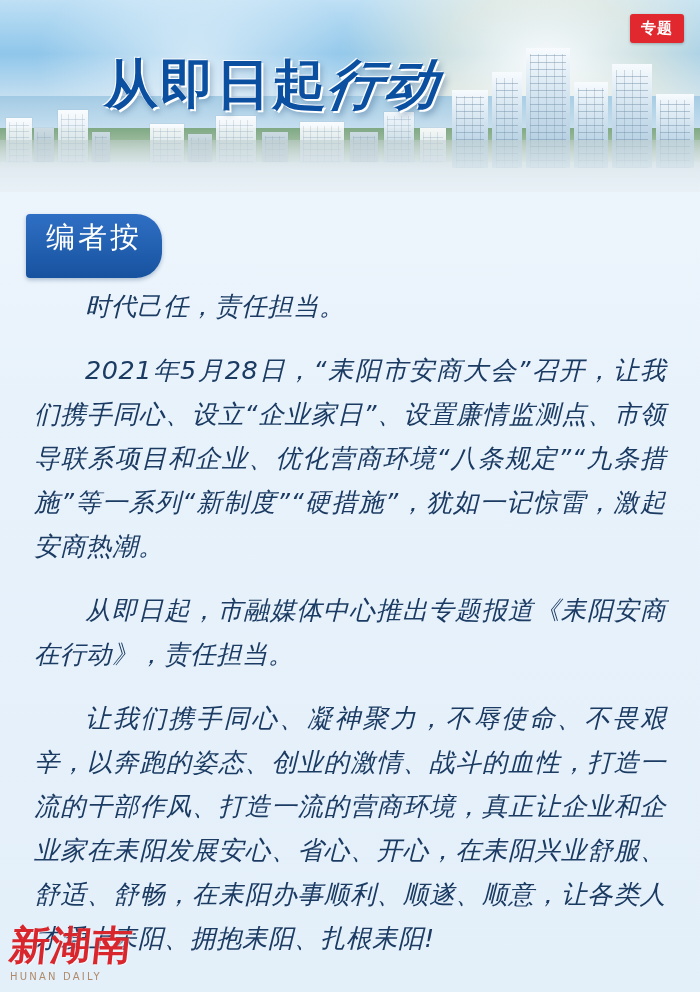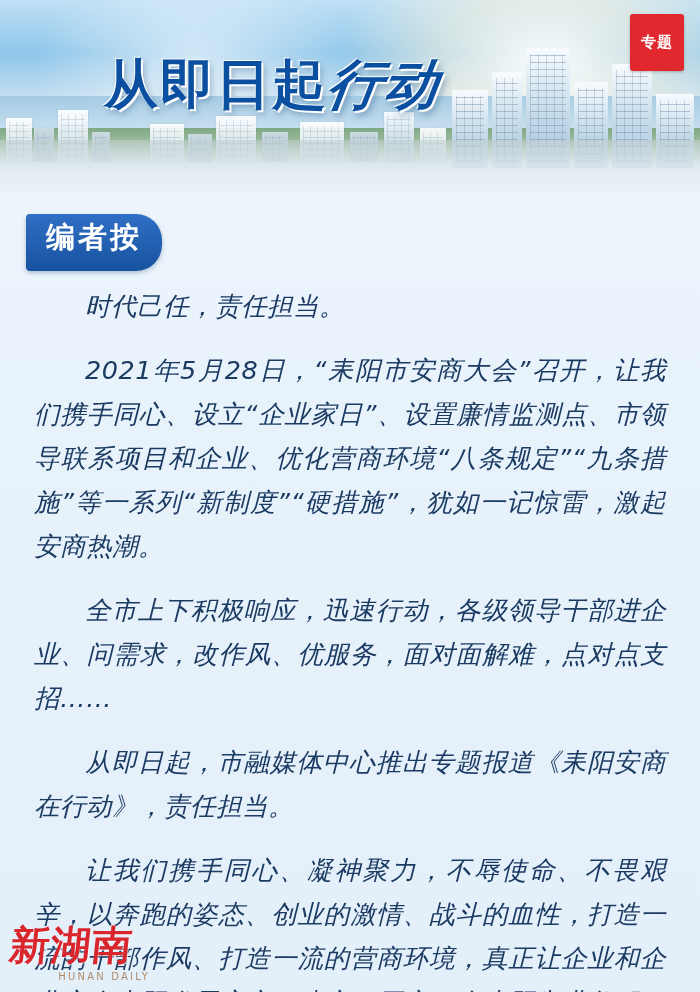--- a/index.html
+++ b/index.html
@@ -114,21 +114,21 @@
   }
 
   .topic-badge {
     position: absolute;
     right: 16px;
     top: 14px;
     background: #e0282e;
     color: #ffffff;
     font-size: 15px;
     line-height: 1;
-    padding: 21px 11px;
+    padding: 7px 11px;
     border-radius: 3px;
     letter-spacing: 1px;
     box-shadow: 0 1px 3px rgba(0,0,0,0.25);
     font-weight: bold;
   }
 
   .hero-title {
     position: absolute;
     left: 104px;
     top: 58px;
@@ -160,23 +160,23 @@
     position: relative;
     margin-top: 22px;
     padding-left: 26px;
     height: 56px;
   }
   .editor-label {
     display: inline-block;
     background: linear-gradient(180deg, #2f6fc4 0%, #17529f 100%);
     color: #ffffff;
     font-size: 29px;
-    font-weight: bold;
+    font-weight: normal;
     letter-spacing: 3px;
-    padding: 9px 20px 19px 20px;
+    padding: 9px 20px 26px 20px;
     border-radius: 4px 26px 26px 4px;
     box-shadow: 0 2px 4px rgba(20,60,110,0.3);
     line-height: 1;
   }
 
   
   .article {
     position: relative;
     padding: 14px 34px 0 34px;
   }
@@ -208,21 +208,20 @@
     letter-spacing: 1px;
     text-shadow: 1px 1px 0 rgba(255,255,255,0.6);
     transform: skewX(-6deg);
     display: inline-block;
   }
   .logo .en {
     margin-top: 6px;
     font-size: 10px;
     letter-spacing: 2.2px;
     color: #b08a6a;
-    text-align: right;
   }
 </style>
 </head>
 <body>
 
 <div class="page">
 
   <div class="hero">
     <div class="sky-glow"></div>
     <div class="sky-glow2"></div>
@@ -256,21 +255,20 @@
     <div class="hero-title"><span>从即日起</span><span class="accent">行动</span></div>
   </div>
 
   <div class="editor-wrap">
     <span class="editor-label">编者按</span>
   </div>
 
   <div class="article">
     <p>时代己任，责任担当。</p>
     <p>2021年5月28日，“耒阳市安商大会”召开，让我们携手同心、设立“企业家日”、设置廉情监测点、市领导联系项目和企业、优化营商环境“八条规定”“九条措施”等一系列“新制度”“硬措施”，犹如一记惊雷，激起安商热潮。</p>
-    <p>全市上下积极响应，迅速行动，各级领导干部进企业、问需求，改作风、优服务，面对面解难，点对点支招……</p>
     <p>从即日起，市融媒体中心推出专题报道《耒阳安商在行动》，责任担当。</p>
     <p>让我们携手同心、凝神聚力，不辱使命、不畏艰辛，以奔跑的姿态、创业的激情、战斗的血性，打造一流的干部作风、打造一流的营商环境，真正让企业和企业家在耒阳发展安心、省心、开心，在耒阳兴业舒服、舒适、舒畅，在耒阳办事顺利、顺遂、顺意，让各类人才爱上耒阳、拥抱耒阳、扎根耒阳!</p>
   </div>
 
   <div class="logo">
     <div><span class="cn">新湖南</span></div>
     <div class="en">HUNAN DAILY</div>
   </div>
 
 </div>

